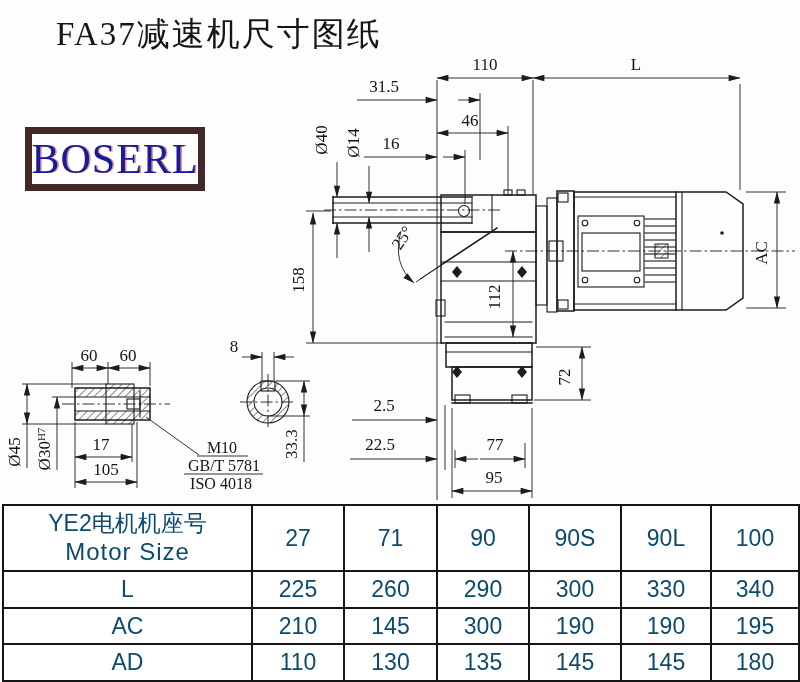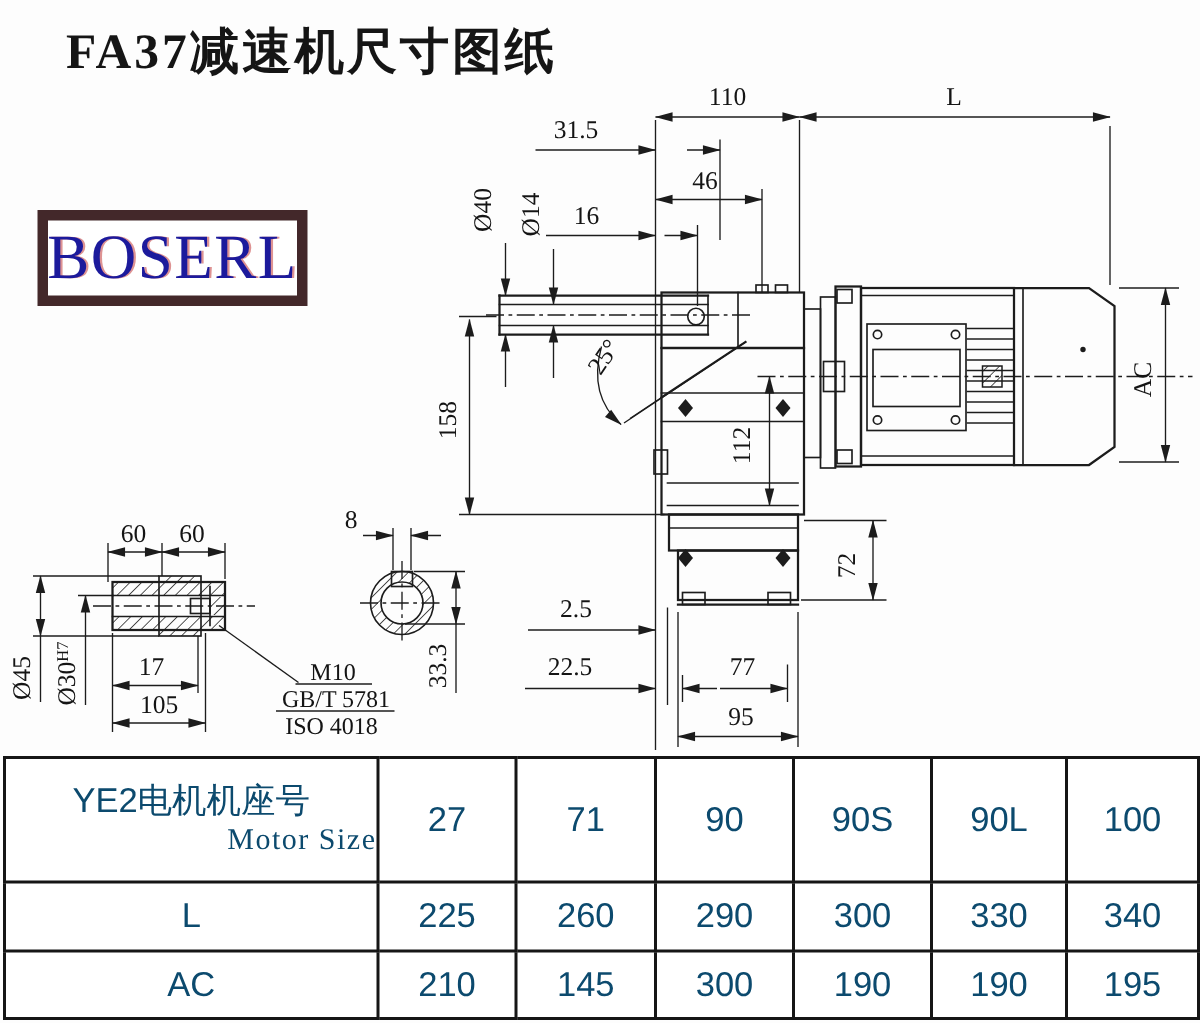--- a/index.html
+++ b/index.html
@@ -1,36 +1,36 @@
 <!DOCTYPE html>
 <html><head>
 <meta charset="utf-8">
 <style>
   html,body{margin:0;padding:0;background:#ffffff;}
   .page{position:relative;width:800px;height:682px;background:#fdfdfd;overflow:hidden;
         font-family:"Liberation Serif",serif;}
-  .title{position:absolute;left:44px;top:12px;margin:0;font-size:33px;font-weight:bold;
+  .title{position:absolute;left:56px;top:12px;margin:0;font-size:33px;font-weight:normal;
          color:#151515;letter-spacing:2px;font-family:"Liberation Serif",serif;white-space:nowrap;}
-  .logo{position:absolute;left:25px;top:140px;width:166px;height:50px;border:7px solid #43282a;
+  .logo{position:absolute;left:25px;top:127px;width:166px;height:50px;border:7px solid #43282a;
         background:#ffffff;display:flex;align-items:center;justify-content:center;}
   .logo span{font-family:"Liberation Serif",serif;font-size:42px;line-height:1;color:#1c1a9c;
              text-shadow:1.5px 0 0 rgba(190,40,40,.5);letter-spacing:1px;}
   svg.draw{position:absolute;left:0;top:0;}
   svg .ln{stroke:#1c1c1c;stroke-width:1.5;fill:none;stroke-linecap:square;}
   svg .md{stroke:#1c1c1c;stroke-width:1.1;fill:none;stroke-linecap:square;}
   svg .tn{stroke:#1c1c1c;stroke-width:0.9;fill:none;}
   svg .cl{stroke:#1c1c1c;stroke-width:0.9;fill:none;stroke-dasharray:12 3 2.5 3;}
   svg text{fill:#141414;font-family:"Liberation Serif",serif;font-size:17px;text-anchor:middle;}
   svg text.sm{font-size:16px;}
   table.dims{position:absolute;left:2px;top:504px;width:796px;height:176px;border-collapse:collapse;
              table-layout:fixed;background:#fff;font-family:"Liberation Sans",sans-serif;}
   table.dims td{border:2.5px solid #161616;text-align:center;vertical-align:middle;padding:0;
                 font-size:23px;color:#0c4a6e;}
   td.hcell{font-size:21px;line-height:1.25;}
-  .men{font-family:Liberation Serif, serif;font-size:20px;letter-spacing:1px;text-align:right;}
+  .men{font-family:Liberation Sans, sans-serif;font-size:24px;letter-spacing:1px;}
 </style>
 </head>
 <body>
 
 <div class="page">
 
   <h1 class="title">FA37减速机尺寸图纸</h1>
 
   <div class="logo">
     <span>BOSERL</span>
@@ -295,15 +295,24 @@
     </tr>
     <tr style="height:36px">
       <td>AC</td>
       <td>210</td>
       <td>145</td>
       <td>300</td>
       <td>190</td>
       <td>190</td>
       <td>195</td>
     </tr>
+    <tr style="height:37px">
+      <td>AD</td>
+      <td>110</td>
+      <td>130</td>
+      <td>135</td>
+      <td>145</td>
+      <td>145</td>
+      <td>180</td>
+    </tr>
   </tbody>
     </table>
 </div>
 
 </body></html>

